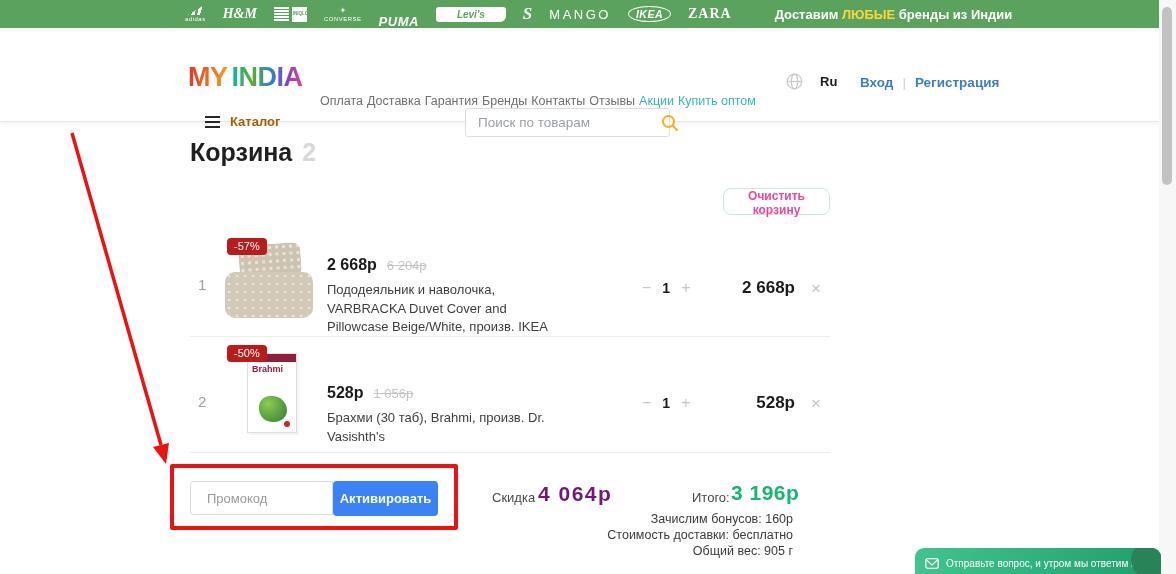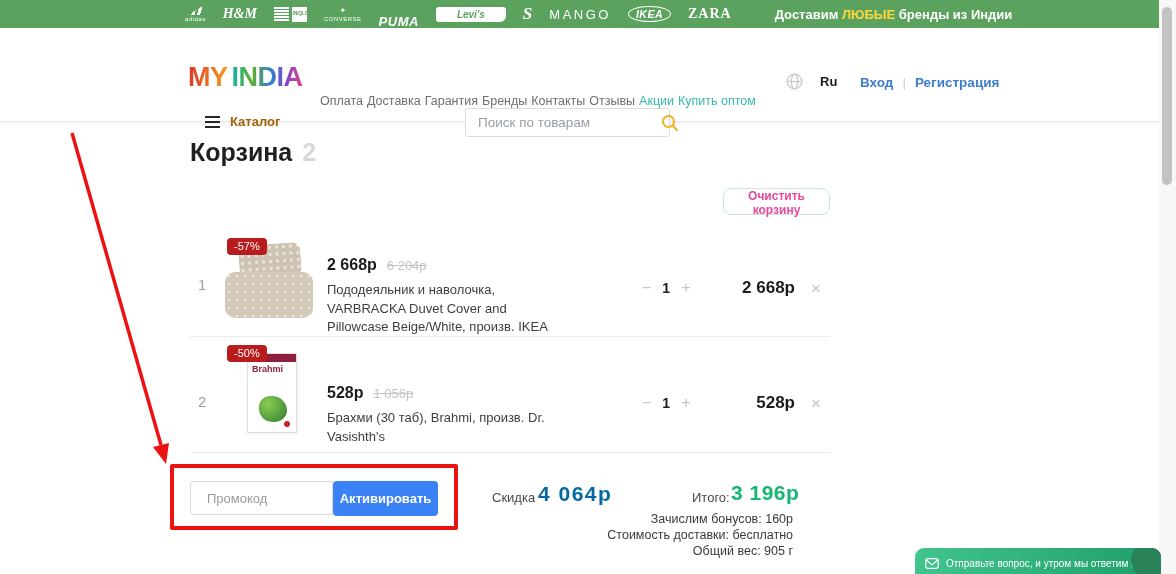--- a/index.html
+++ b/index.html
@@ -85,21 +85,21 @@
   .row1 .line-total { top:46px; } .row2 .line-total { top:56px; }
   .remove { position:absolute; left:621px; font-size:17px; color:#c3c3c3; cursor:pointer; line-height:1; }
   .row1 .remove { top:48px; } .row2 .remove { top:58px; }
 
   
   .promo-annot { position:absolute; left:170px; top:464px; width:288px; height:66px; border:4px solid #ed1212; border-radius:2px; pointer-events:none; z-index:20; }
   .promo-input { position:absolute; left:190px; top:481px; width:143px; height:34px; border:1px solid #dcdcdc; border-radius:4px 0 0 4px; padding:0 16px; font-size:13px; color:#333; outline:none; font-family:inherit; }
   .promo-input::placeholder { color:#9a9a9a; }
   .promo-btn { position:absolute; left:333px; top:481px; width:105px; height:35px; background:#3b82f6; border:none; border-radius:4px; color:#fff; font-size:13px; font-weight:700; cursor:pointer; font-family:inherit; }
   .disc-label { position:absolute; left:492px; top:490px; font-size:13px; color:#4a4a4a; }
-  .disc-value { position:absolute; left:538px; top:482px; font-size:21px; font-weight:800; color:#0369a1; letter-spacing:1.5px; }
+  .disc-value { position:absolute; left:538px; top:482px; font-size:21px; font-weight:800; color:#701a75; letter-spacing:1.5px; }
   .total-label { position:absolute; left:692px; top:490px; font-size:13px; color:#4a4a4a; }
   .total-value { position:absolute; left:731px; top:481px; font-size:21px; font-weight:800; color:#17b671; letter-spacing:.5px; }
   .notes { position:absolute; left:533px; top:512px; width:260px; text-align:right; font-size:12.5px; line-height:15.8px; color:#3a3a3a; }
 
   
   .annot-svg { position:absolute; left:0; top:0; pointer-events:none; z-index:30; }
 
   
   .chat { position:absolute; left:915px; top:548px; width:246px; height:30px; border-radius:9px 9px 0 0; background:linear-gradient(90deg,#41c48e,#1f9e6c); display:flex; align-items:center; padding-left:10px; gap:7px; overflow:hidden; cursor:pointer; z-index:60; }
   .chat-text { color:#fff; font-size:10px; white-space:nowrap; }

